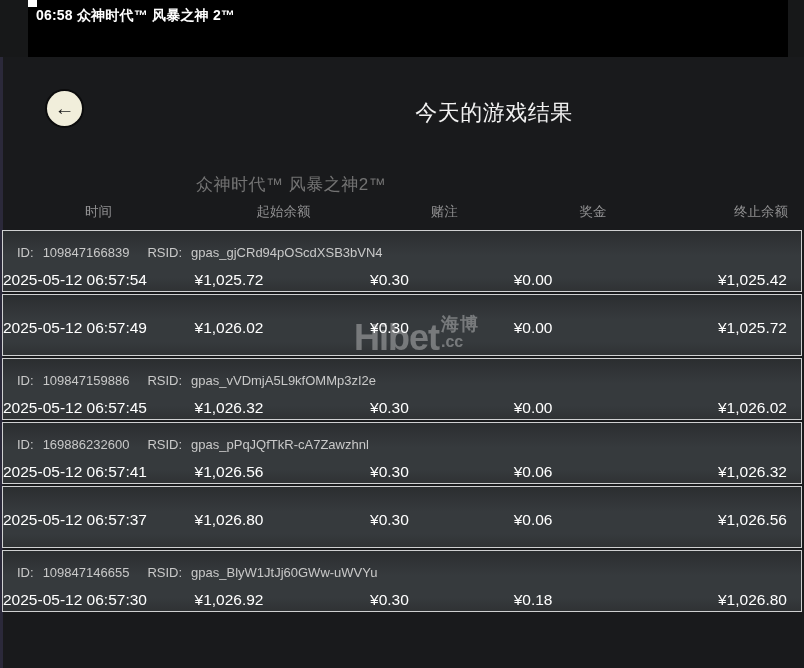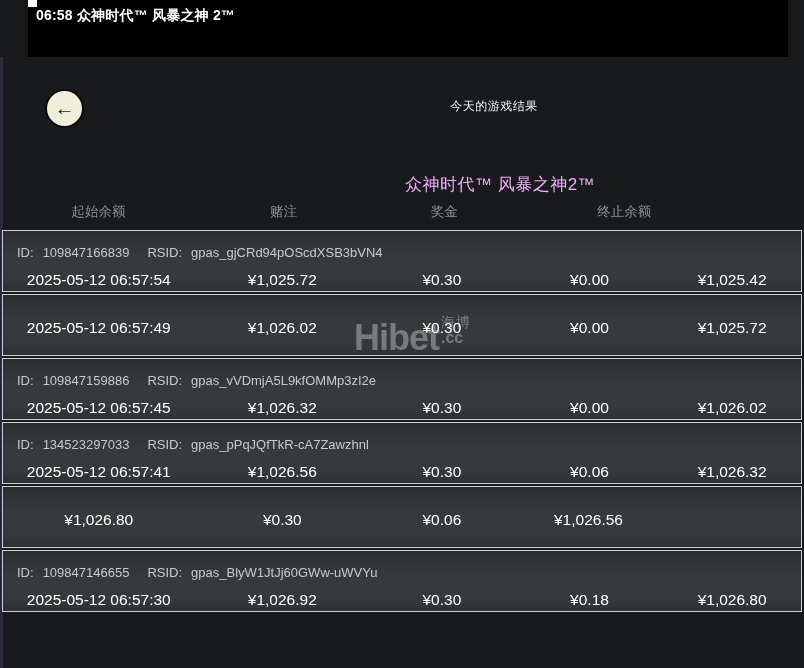--- a/index.html
+++ b/index.html
@@ -36,26 +36,26 @@
   .back-btn {
     position:absolute; top:34px; left:47px;
     width:35px; height:35px; border-radius:50%;
     background:#f1eedb; border:none; cursor:pointer;
     color:#1c1c1c; font-size:20px; font-weight:bold; line-height:33px;
     text-align:center;
     box-shadow:0 0 0 2px rgba(0,0,0,0.55);
   }
   .page-title {
     position:absolute; top:41px; left:184px; right:0;
-    text-align:center; font-size:12px; color:#f2f2f2; font-weight:400;
+    text-align:center; font-size:22px; color:#f2f2f2; font-weight:400;
     letter-spacing:0.5px;
   }
   .game-subtitle {
     position:absolute; top:116px; left:196px; right:0;
-    text-align:center; font-size:17px; color:#f0abfc; font-weight:400;
+    font-size:17px; color:#737373; font-weight:400;
     letter-spacing:0.5px;
   }
   
   .cols {
     display:grid;
     grid-template-columns:24% 22% 18% 19% 17%;
     width:100%;
   }
   .table-header {
     position:absolute; top:146px; left:2px; right:2px;
@@ -77,38 +77,38 @@
     padding-left:14px;
     font-size:13px; color:#c9c9c9; line-height:16px;
     white-space:nowrap;
   }
   .id-line .lbl { margin-right:9px; }
   .id-line .val-id { margin-right:18px; }
   .amount-line {
     margin-top:9px;
     font-size:15.5px; color:#ffffff; line-height:20px;
   }
-  .amount-line > div { text-align:center; white-space:nowrap; }
-  .amount-line > div:last-child { padding-right:2px; }
+  .amount-line > div { text-align:left; white-space:nowrap; }
+  .amount-line > div:last-child { text-align:right; padding-right:14px; }
   
   .watermark {
     position:absolute; top:258px; left:354px;
     display:flex; align-items:flex-start;
     color:rgba(255,255,255,0.33);
     pointer-events:none; z-index:5;
     line-height:1;
   }
   .watermark .brand {
     font-size:36px; font-weight:bold; letter-spacing:-1px; line-height:0.82;
     margin-top:8px;
   }
   .watermark .stack {
     display:flex; flex-direction:column; align-items:flex-start; margin-left:2px;
   }
-  .watermark .cn { font-size:14px; font-weight:normal; letter-spacing:1px; }
+  .watermark .cn { font-size:18px; font-weight:bold; letter-spacing:1px; }
   .watermark .cc { font-size:16px; font-weight:bold; margin-top:1px; }
 </style>
 </head>
 <body>
 
 <div class="statusbar">
   <div class="corner-square"></div>
   <div class="statusbar-text">06:58 众神时代™ 风暴之神 2™</div>
 </div>
 
@@ -116,20 +116,21 @@
   <div class="left-strip"></div>
 
   <button class="back-btn">
     <span>←</span>
   </button>
 
   <div class="page-title">今天的游戏结果</div>
   <div class="game-subtitle">众神时代™ 风暴之神2™</div>
 
   <div class="table-header cols">
+    <div>时间</div>
     <div>起始余额</div>
     <div>赌注</div>
     <div>奖金</div>
     <div>终止余额</div>
   </div>
 
   <div class="rows">
 
     <div class="row-card">
       <div class="id-line">
@@ -162,33 +163,34 @@
         <div>2025-05-12 06:57:45</div>
         <div>¥1,026.32</div>
         <div>¥0.30</div>
         <div>¥0.00</div>
         <div>¥1,026.02</div>
       </div>
     </div>
 
     <div class="row-card">
       <div class="id-line">
-        <span class="lbl">ID:</span><span class="val-id">134523297033</span><span class="lbl">RSID:</span><span>gpas_pPqJQfTkR-cA7Zawzhnl</span>
+        <span class="lbl">ID:</span><span class="val-id">169886232600</span><span class="lbl">RSID:</span><span>gpas_pPqJQfTkR-cA7Zawzhnl</span>
       </div>
       <div class="amount-line cols">
         <div>2025-05-12 06:57:41</div>
         <div>¥1,026.56</div>
         <div>¥0.30</div>
         <div>¥0.06</div>
         <div>¥1,026.32</div>
       </div>
     </div>
 
     <div class="row-card">
       <div class="amount-line cols">
+        <div>2025-05-12 06:57:37</div>
         <div>¥1,026.80</div>
         <div>¥0.30</div>
         <div>¥0.06</div>
         <div>¥1,026.56</div>
       </div>
     </div>
 
     <div class="row-card">
       <div class="id-line">
         <span class="lbl">ID:</span><span class="val-id">109847146655</span><span class="lbl">RSID:</span><span>gpas_BlyW1JtJj60GWw-uWVYu</span>

